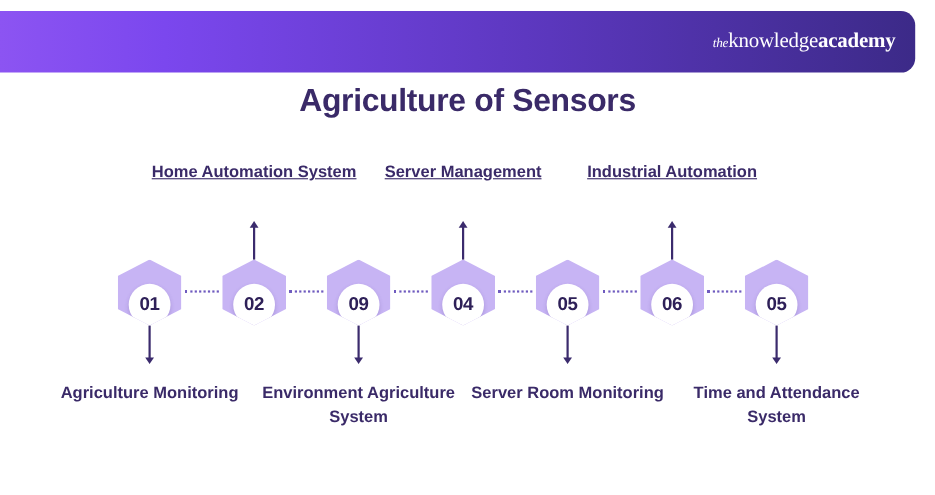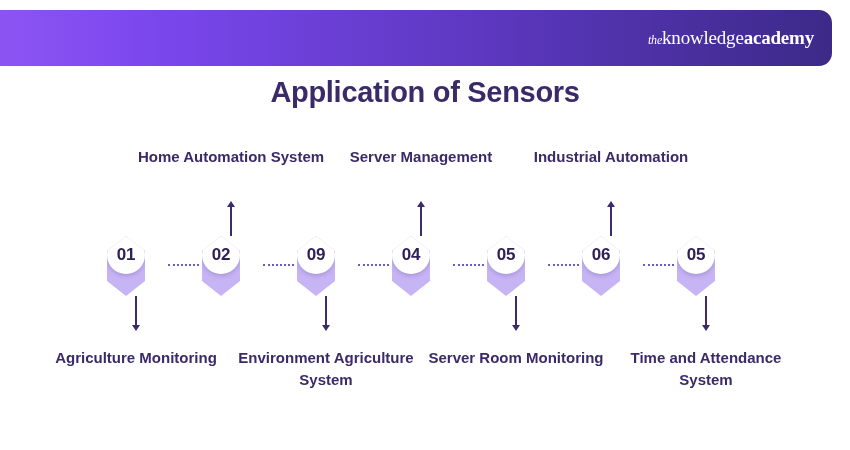--- a/index.html
+++ b/index.html
@@ -78,27 +78,27 @@
     top: 0;
     width: 0;
     height: 0;
   }
 
   
   .hex {
     position: absolute;
     left: -29px;
     top: 236px;
-    width: 38px;
+    width: 58px;
     height: 60px;
     background: #c7b4f4;
     -webkit-clip-path: polygon(50% 0%, 100% 25%, 100% 75%, 50% 100%, 0% 75%, 0% 25%);
     clip-path: polygon(50% 0%, 100% 25%, 100% 75%, 50% 100%, 0% 75%, 0% 25%);
     display: flex;
-    align-items: flex-start;
+    align-items: flex-end;
     justify-content: center;
   }
   .hex-circle {
     width: 38px;
     height: 38px;
     border-radius: 50%;
     background: #ffffff;
     box-shadow: 0 2px 4px rgba(70, 45, 130, 0.22);
     display: flex;
     align-items: center;
@@ -155,37 +155,38 @@
     width: 200px;
     left: -100px;
     text-align: center;
     color: #3a2a68;
     font-size: 15px;
     font-weight: bold;
     line-height: 1.45;
   }
   .node-label.above {
     top: 146px;
+    text-decoration: underline;
   }
   .node-label.below {
     top: 347px;
   }
 </style>
 </head>
 <body>
 
 <div class="header-bar">
   <div class="brand-logo">
     <span class="brand-the">the</span>
       <span class="brand-knowledge">knowledge</span>
       <span class="brand-academy">academy</span>
   </div>
 </div>
 
-<div class="page-title">Application of Sensors</div>
+<div class="page-title">Agriculture of Sensors</div>
 
 <div class="timeline" id="timeline">
     <div class="connector" style="left: 168px; width: 31px;"></div>
     <div class="connector" style="left: 263px; width: 31px;"></div>
     <div class="connector" style="left: 358px; width: 31px;"></div>
     <div class="connector" style="left: 453px; width: 31px;"></div>
     <div class="connector" style="left: 548px; width: 31px;"></div>
     <div class="connector" style="left: 643px; width: 31px;"></div>
     <div class="node" style="left: 136px;">
       <div class="hex">

